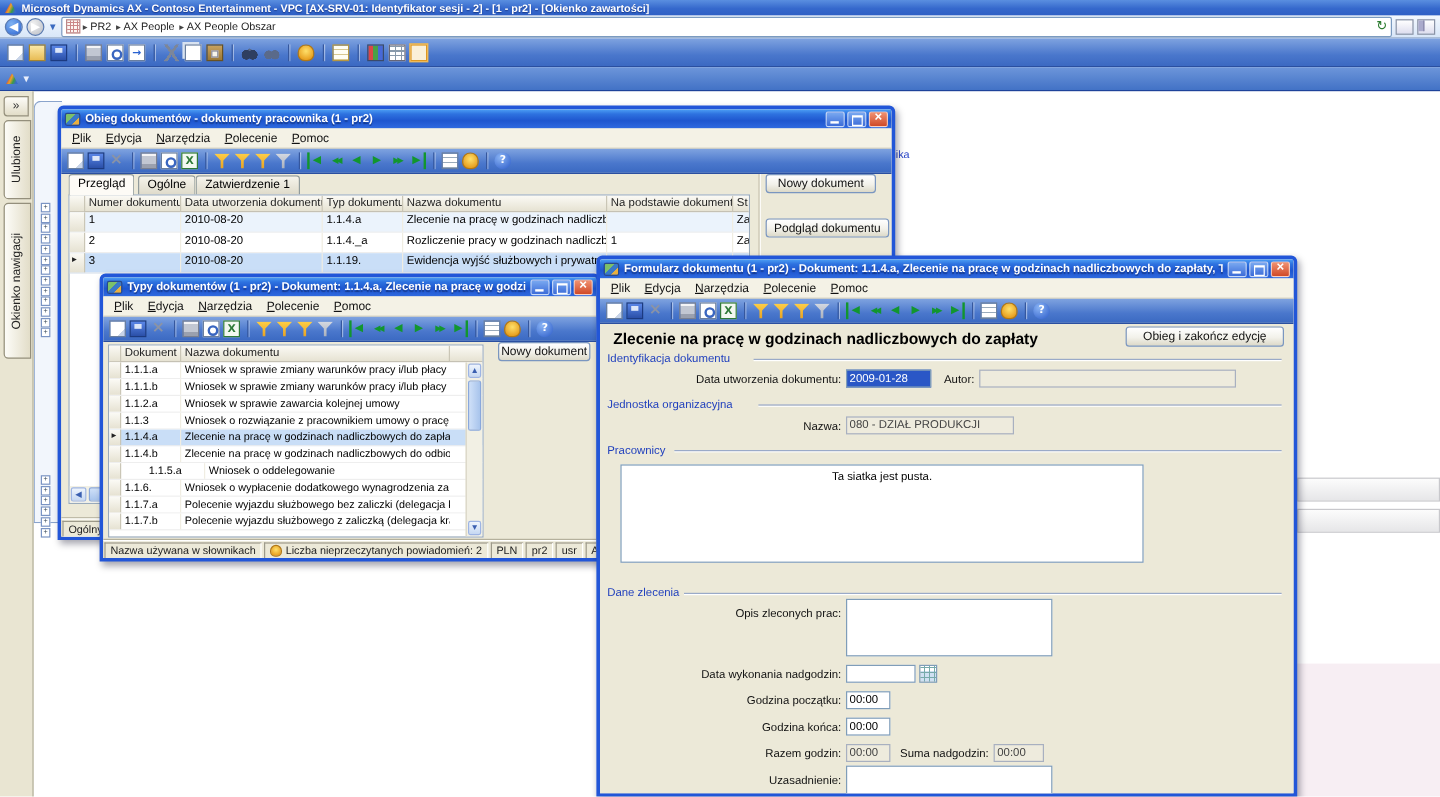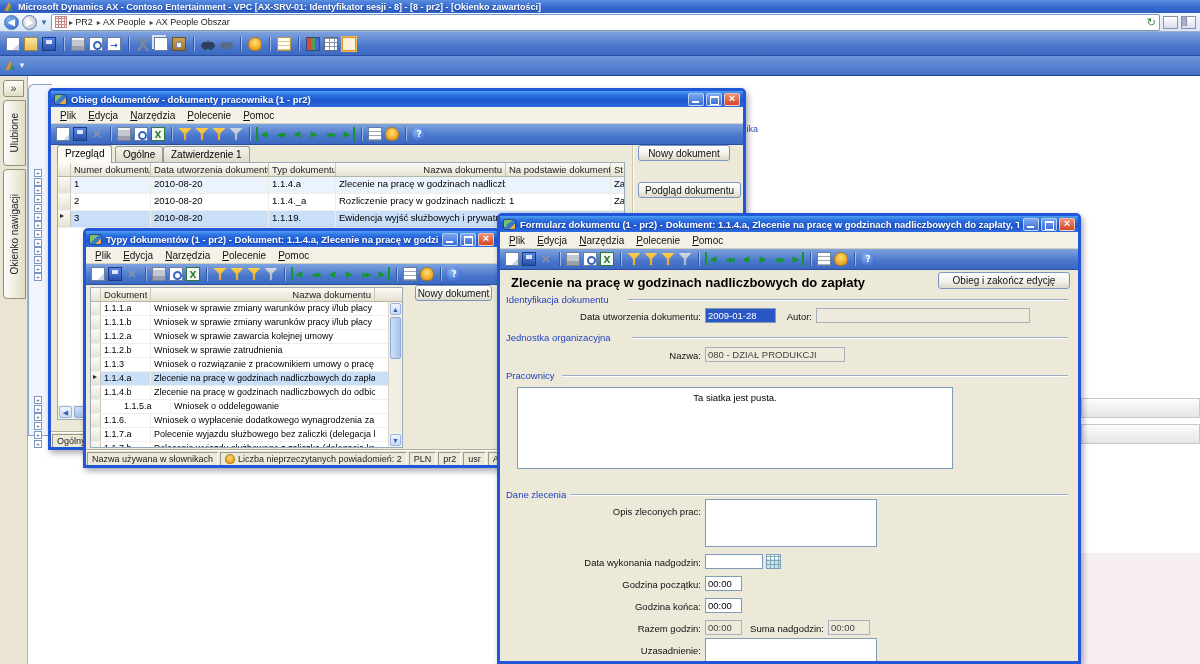--- a/index.html
+++ b/index.html
@@ -100,21 +100,21 @@
   .scell{border:1px solid;border-color:#9d9a8a #fff #fff #9d9a8a;height:12px;line-height:12px;padding:0 4px;margin:1px;white-space:nowrap;display:flex;align-items:center;gap:3px;}
   .scell.grow{flex:1;}
   .bell-mini{width:8px;height:8px;background:radial-gradient(circle at 50% 38%,#ffe06a,#e8a020 75%);border-radius:50% 50% 42% 42%;border:1px solid #b07818;flex:none;}
 
   
   .xpbtn{background:linear-gradient(#fff,#f2f1ea 55%,#dcd9c8);border:1px solid #7a96c0;border-radius:3px;font-size:10px;color:#111;text-align:center;box-sizing:border-box;display:flex;align-items:center;justify-content:center;}
   .xpbtn.disabled{color:#9a9684;border-color:#b8b4a4;background:#eceadd;}
 
   
   .gridframe{position:absolute;background:#fff;border:1px solid #9ab;box-sizing:border-box;overflow:hidden;}
-  .ghead{display:flex;background:linear-gradient(#fbfaf5,#e6e2d2);border-bottom:1px solid #b8b4a4;text-align:right;}
+  .ghead{display:flex;background:linear-gradient(#fbfaf5,#e6e2d2);border-bottom:1px solid #b8b4a4;}
   .gh{font-size:9.5px;color:#222;padding:1px 3px;border-right:1px solid #cac6b6;white-space:nowrap;overflow:hidden;box-sizing:border-box;flex:none;}
   .grow-line{display:flex;border-bottom:1px solid #eee;background:#fff;}
   .gc{font-size:9.5px;padding:1px 3px;border-right:1px solid #f0ede2;white-space:nowrap;overflow:hidden;box-sizing:border-box;flex:none;}
   .gut{background:linear-gradient(#fbfaf5,#e6e2d2);border-right:1px solid #cac6b6;position:relative;}
   .grow-line.selected{background:#c9def7;}
   .grow-line.selected .gut::after{content:"▸";position:absolute;left:2px;top:0;font-size:8px;color:#222;}
   #w1rows .grow-line.alt{background:#ebf3fc;}
   #w1rows .grow-line.alt.selected{background:#c9def7;}
 
   
@@ -138,21 +138,21 @@
   .calbtn{position:absolute;width:15px;height:15px;border:1px solid #7f9db9;background:repeating-linear-gradient(0deg,transparent 0 3px,#7aa 3px 4px),repeating-linear-gradient(90deg,transparent 0 3px,#7aa 3px 4px),linear-gradient(#fff 30%,#cfe0f2 30%);box-sizing:border-box;}
   .whead{font-weight:bold;font-size:13px;color:#000;position:absolute;white-space:nowrap;}
 </style>
 </head>
 <body>
 
 <div id="stage">
 
   <div class="abs" id="app-titlebar">
     <div class="ax-logo"></div>
-    <div class="ttl">Microsoft Dynamics AX - Contoso Entertainment - VPC [AX-SRV-01: Identyfikator sesji - 8] - [8 - pr2] - [Okienko zawartości]</div>
+    <div class="ttl">Microsoft Dynamics AX - Contoso Entertainment - VPC [AX-SRV-01: Identyfikator sesji - 2] - [1 - pr2] - [Okienko zawartości]</div>
   </div>
 
   <div class="abs" id="crumb-bar">
     <div class="navcirc back">◀</div>
     <div class="navcirc fwd">▶</div>
     <div class="drop-arrow">▼</div>
     <div id="address-box">
       <div class="addr-icon"></div>
       <div style="display:flex;gap:4px;">
 
@@ -411,25 +411,20 @@
               <div class="gc" style="width:50px;font-size:9px;">1.1.1.b</div>
               <div class="gc" style="width:224px;font-size:9px;border-right:none;">Wniosek w sprawie zmiany warunków pracy i/lub płacy (ścież...</div>
             </div>
 
             <div class="grow-line alt" style="height:13px;">
               <div class="gc gut" style="width:10px;height:13px;"></div>
               <div class="gc" style="width:50px;font-size:9px;">1.1.2.a</div>
               <div class="gc" style="width:224px;font-size:9px;border-right:none;">Wniosek w sprawie zawarcia kolejnej umowy</div>
             </div>
 
-            <div class="grow-line" style="height:13px;">
-              <div class="gc gut" style="width:10px;height:13px;"></div>
-              <div class="gc" style="width:50px;font-size:9px;">1.1.2.b</div>
-              <div class="gc" style="width:224px;font-size:9px;border-right:none;">Wniosek w sprawie zatrudnienia</div>
-            </div>
 
             <div class="grow-line alt" style="height:13px;">
               <div class="gc gut" style="width:10px;height:13px;"></div>
               <div class="gc" style="width:50px;font-size:9px;">1.1.3</div>
               <div class="gc" style="width:224px;font-size:9px;border-right:none;">Wniosek o rozwiązanie z pracownikiem umowy o pracę</div>
             </div>
 
             <div class="grow-line selected" style="height:13px;">
               <div class="gc gut" style="width:10px;height:13px;"></div>
               <div class="gc" style="width:50px;font-size:9px;">1.1.4.a</div>

